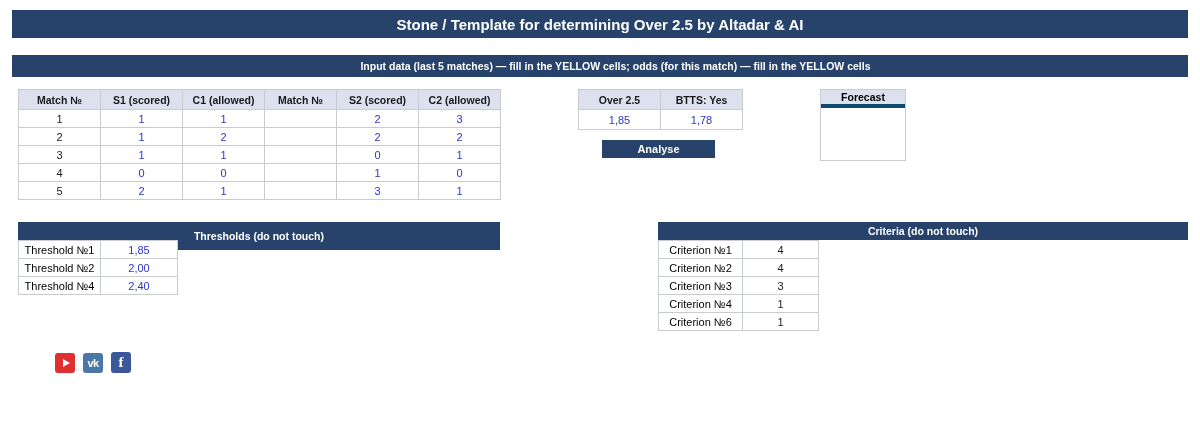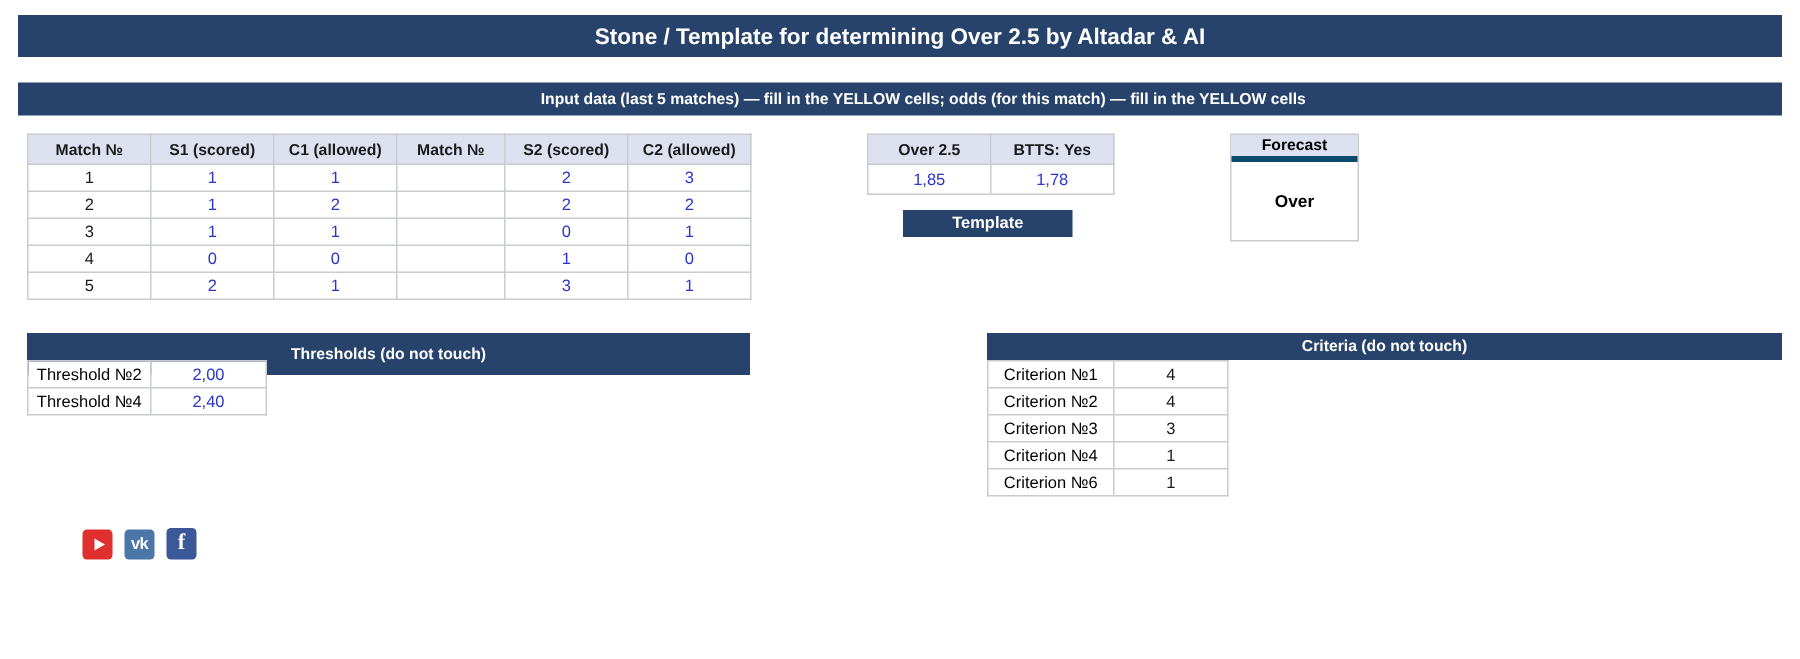--- a/index.html
+++ b/index.html
@@ -263,30 +263,33 @@
         <th style="width: 82px;">Over 2.5</th>
         <th style="width: 82px;">BTTS: Yes</th>
       </tr>
       <tr>
         <td class="yellow">1,85</td>
         <td class="yellow">1,78</td>
       </tr>
     </tbody>
 </table>
 
-<button id="analyse-button">Template</button>
+<button id="analyse-button">Analyse</button>
 
 <div id="forecast-box">
   <div id="forecast-header">Forecast</div>
-  <div id="forecast-value">Over</div>
 </div>
 
 <div class="band" id="thresholds-bar">Thresholds (do not touch)</div>
 <table class="grid" id="thresholds-table">
   <tbody id="thresholds-table-body">
+      <tr>
+        <td class="rowlabel">Threshold №1</td>
+        <td class="bluecell">1,85</td>
+      </tr>
       <tr>
         <td class="rowlabel">Threshold №2</td>
         <td class="bluecell">2,00</td>
       </tr>
       <tr>
         <td class="rowlabel">Threshold №4</td>
         <td class="bluecell">2,40</td>
       </tr>
     </tbody>
 </table>

